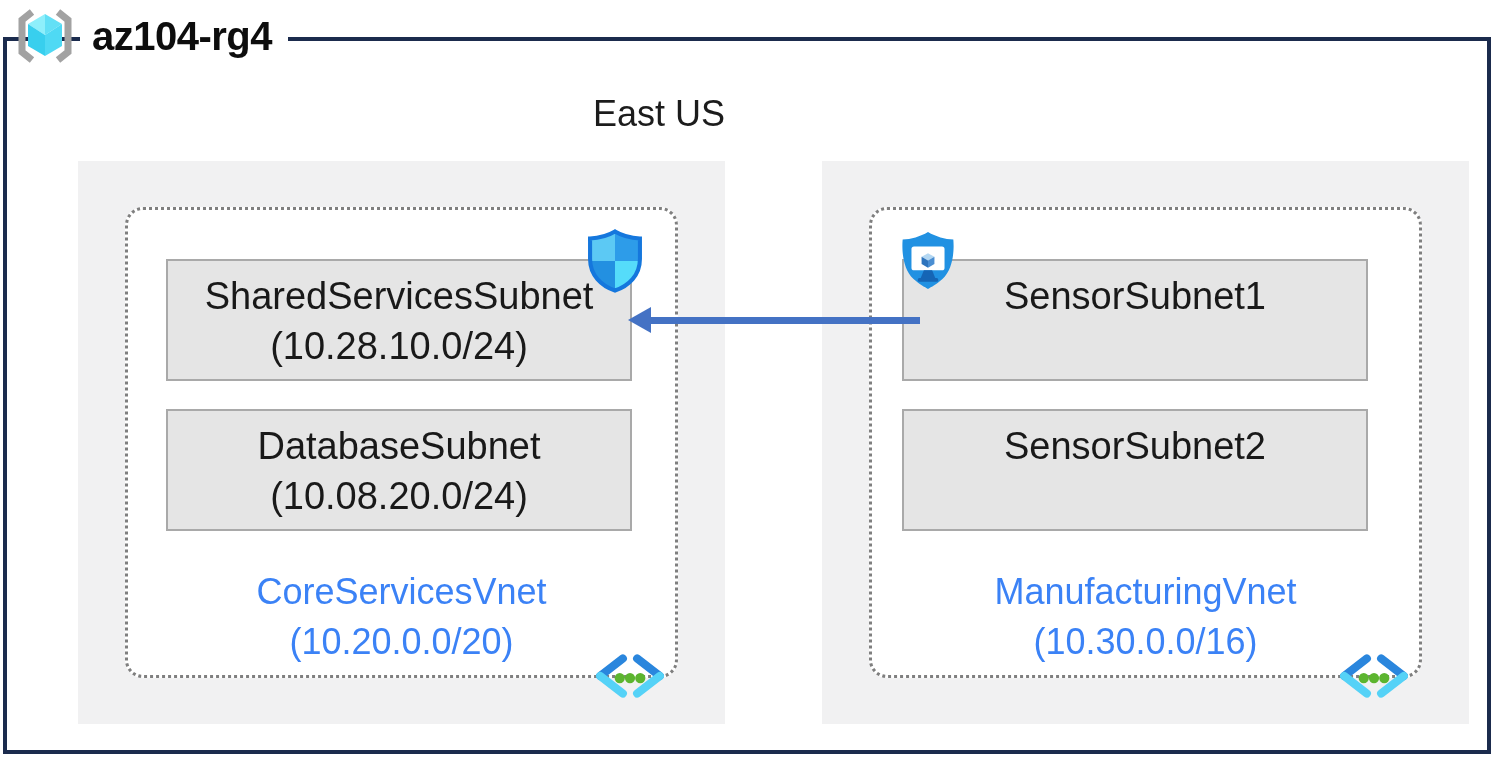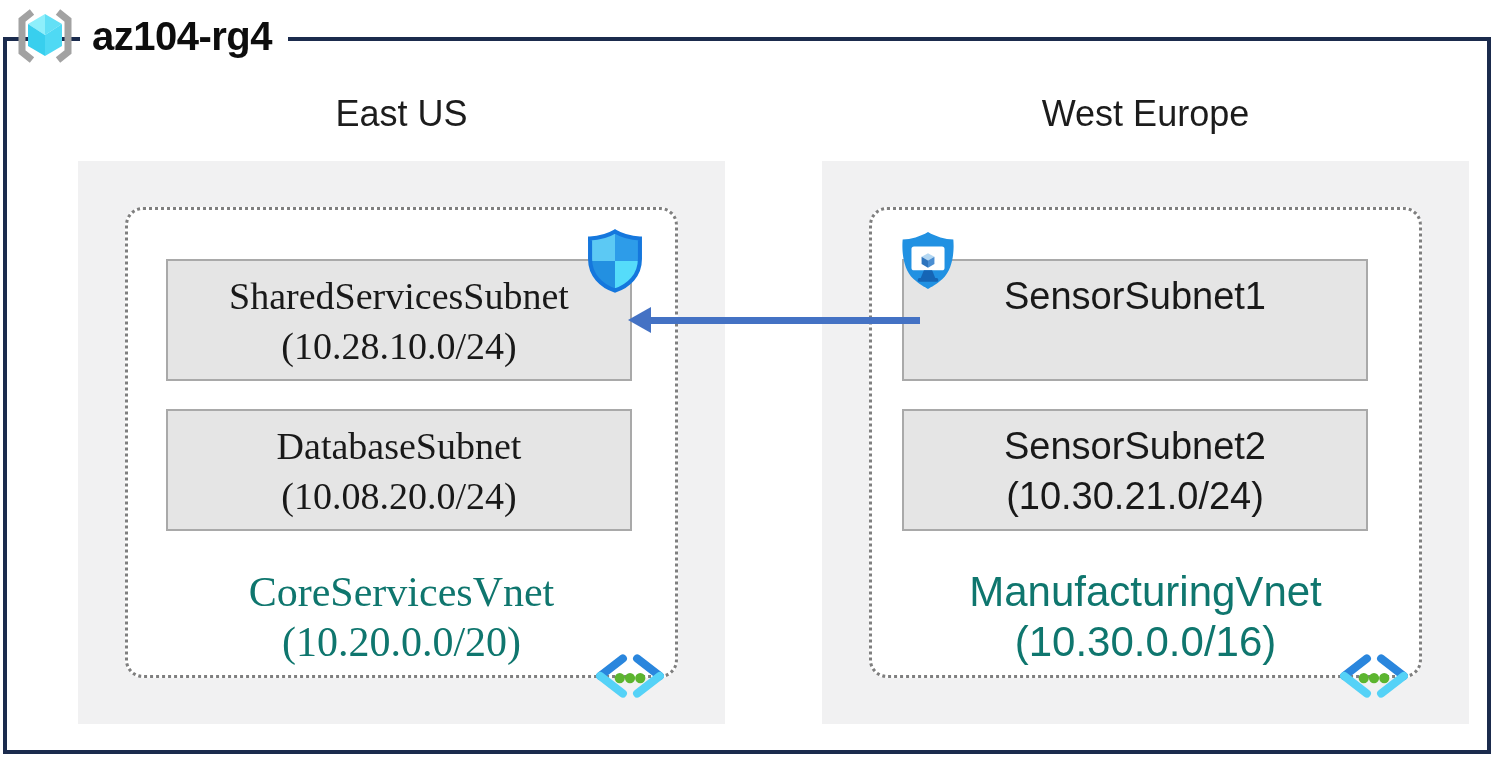--- a/index.html
+++ b/index.html
@@ -9,45 +9,45 @@
 
   .outer-border { position:absolute; left:3px; top:37px; width:1488px; height:717px;
                   border:4px solid #1b2b4d; z-index:0; }
 
   .rg-label { position:absolute; left:10px; top:6px; height:60px; display:flex;
               align-items:center; z-index:6; }
   .rg-label .rg-icon { width:70px; height:58px; flex:0 0 auto; }
   .rg-label .rg-title { background:#ffffff; padding:0 16px 0 12px; font-size:40px;
               font-weight:700; color:#0d0d0d; line-height:60px; letter-spacing:-0.5px; }
 
-  .region-header { position:absolute; top:90px; width:647px; text-align:center;
+  .region-header { position:absolute; top:90px; width:647px; text-align:right;
               font-size:36px; font-weight:400; color:#1c1c1c; line-height:48px; z-index:1; }
   .region-header.left { left:78px; }
   .region-header.right { left:822px; }
 
   .region-box { position:absolute; top:161px; width:647px; height:563px;
               background:#f1f1f2; z-index:0; }
   .region-box.left { left:78px; }
   .region-box.right { left:822px; }
 
   .vnet-box { position:absolute; top:207px; width:553px; height:471px;
               border:3px dotted #7f7f7f; border-radius:18px; background:#ffffff; z-index:1; }
-  .vnet-box.left { left:125px;font-family:Liberation Serif, serif; }
+  .vnet-box.left { left:125px; }
   .vnet-box.right { left:869px; }
 
   .subnet { position:absolute; left:38px; width:466px; height:122px;
             background:#e5e5e5; border:2px solid #a9a9a9; text-align:center;
             padding-top:10px; z-index:2; }
   .vnet-box.right .subnet { left:30px; }
   .subnet.row1 { top:49px; }
   .subnet.row2 { top:199px; }
   .subnet .line { font-size:38px; line-height:50px; color:#191919; }
 
   .vnet-label { position:absolute; left:0; right:0; top:357px; text-align:center; z-index:2; }
-  .vnet-label .line { font-size:42px; line-height:50px; color:#0f766e; }
+  .vnet-label .line { font-size:36px; line-height:50px; color:#3b82f6; }
 
   .vnet-icon { position:absolute; left:464px; top:443px; width:76px; height:46px; z-index:3; }
 
   .arrow { position:absolute; left:628px; top:305px; width:292px; height:30px; z-index:3; }
   .arrow .shaft { position:absolute; left:20px; top:12px; width:272px; height:7px; background:#4472c4; }
   .arrow .head  { position:absolute; left:0; top:2px; width:0; height:0;
                   border-top:13px solid transparent; border-bottom:13px solid transparent;
                   border-right:23px solid #4472c4; }
 
   .shield-icon { position:absolute; left:586px; top:228px; width:58px; height:66px; z-index:4; }
@@ -66,21 +66,20 @@
       <polyline points="47,5 57,13 57,45 47,53" fill="none" stroke="#a2a2a2" stroke-width="7"></polyline>
       <polygon points="34,7 17,17 34,28" fill="#8eeffb"></polygon>
       <polygon points="34,7 51,17 34,28" fill="#63e0f6"></polygon>
       <polygon points="17,17 34,28 34,49 17,39" fill="#38cfee"></polygon>
       <polygon points="51,17 34,28 34,49 51,39" fill="#4fd9f4"></polygon>
     </svg>
     <span class="rg-title">az104-rg4</span>
   </div>
 
   <div class="region-header left">East US</div>
-  <div class="region-header right">West Europe</div>
 
   <div class="region-box left"></div>
   <div class="region-box right"></div>
 
   <div class="vnet-box left">
     <div class="subnet row1">
       <div class="line">SharedServicesSubnet</div>
       <div class="line">(10.28.10.0/24)</div>
     </div>
     <div class="subnet row2">
@@ -101,21 +100,20 @@
       <circle cx="47" cy="24" r="5" fill="#5cb52f"></circle>
     </svg>
   </div>
 
   <div class="vnet-box right">
     <div class="subnet row1">
       <div class="line">SensorSubnet1</div>
     </div>
     <div class="subnet row2">
       <div class="line">SensorSubnet2</div>
-      <div class="line">(10.30.21.0/24)</div>
     </div>
     <div class="vnet-label">
       <div class="line">ManufacturingVnet</div>
       <div class="line">(10.30.0.0/16)</div>
     </div>
     <svg class="vnet-icon" viewBox="0 0 74 44">
       <line x1="30" y1="5" x2="8" y2="22" stroke="#2a86dd" stroke-width="8" stroke-linecap="round"></line>
       <line x1="8" y1="22" x2="30" y2="39" stroke="#55d2f7" stroke-width="8" stroke-linecap="round"></line>
       <line x1="44" y1="5" x2="66" y2="22" stroke="#2a86dd" stroke-width="8" stroke-linecap="round"></line>
       <line x1="66" y1="22" x2="44" y2="39" stroke="#55d2f7" stroke-width="8" stroke-linecap="round"></line>

